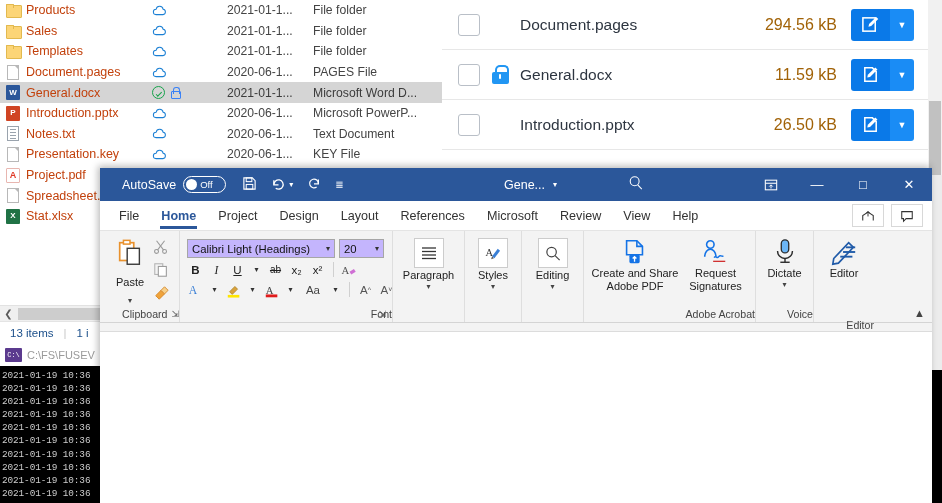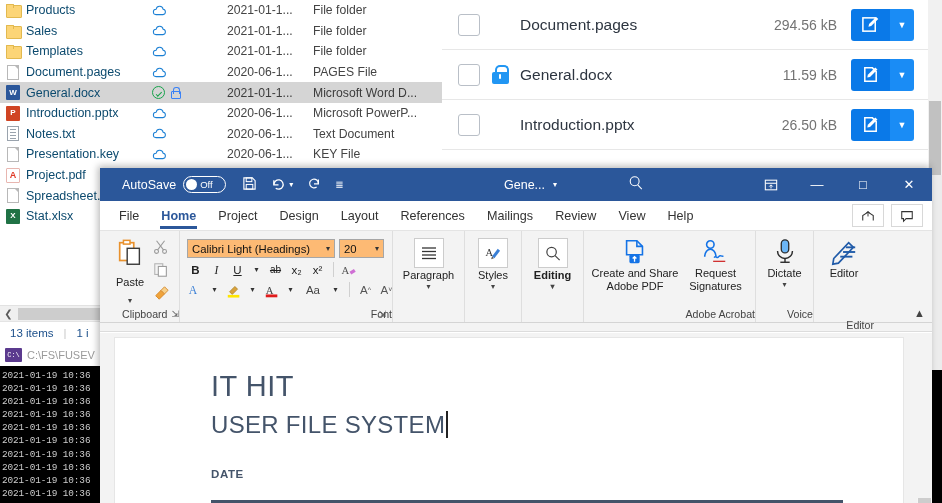--- a/index.html
+++ b/index.html
@@ -7,21 +7,21 @@
     font-family:"Liberation Sans", sans-serif; }
   #root { position:relative; width:942px; height:503px; }
 
   
   #explorer { position:absolute; left:0; top:0; width:442px; height:380px;
     background:#ffffff; overflow:hidden; }
   .fe-row { position:relative; height:20.6px; display:flex; align-items:center;
     font-size:12.5px; color:#111; white-space:nowrap; }
   .fe-row.sel { background:#d5d5d5; }
   .fe-ico { width:26px; display:flex; justify-content:center; align-items:center; flex:0 0 26px; }
-  .fe-name { flex:0 0 123px; font-size:12.5px; color:#0c4a6e; overflow:hidden; }
+  .fe-name { flex:0 0 123px; font-size:12.5px; color:#c2410c; overflow:hidden; }
   .fe-status { flex:0 0 78px; display:flex; align-items:center; gap:5px; padding-left:3px;}
   .fe-date { flex:0 0 86px; font-size:12.2px; color:#444; }
   .fe-type { flex:1; font-size:12.2px; color:#444; }
   .fe-row.sel .fe-date, .fe-row.sel .fe-type { color:#3c3c3c; }
 
   
   .ic-folder { width:14px; height:12px; position:relative; }
   .ic-folder:before { content:""; position:absolute; left:0; top:1px; width:14px; height:11px;
     background:#fcd577; border:1px solid #e2b94f; border-radius:0 1px 1px 1px; }
   .ic-folder:after { content:""; position:absolute; left:0; top:0px; width:6px; height:3px;
@@ -85,21 +85,21 @@
   .wl-cb { width:22px; height:22px; border:1px solid #b9bfc7; border-radius:3px; flex:0 0 22px; }
   .wl-lock { width:40px; flex:0 0 40px; display:flex; justify-content:center; }
   .wl-lock .lk { width:17px; height:19px; position:relative; }
   .wl-lock .lk:before { content:""; position:absolute; left:0; bottom:0; width:17px; height:12px;
     background:#2196f3; border-radius:2px; }
   .wl-lock .lk:after { content:""; position:absolute; left:3.5px; top:0; width:10px; height:9px;
     border:2.6px solid #2196f3; border-bottom:none; border-radius:5px 5px 0 0; }
   .wl-lock .lk i { position:absolute; left:7.6px; top:9px; width:2px; height:5px; background:#fff;
     border-radius:1px; z-index:2; }
   .wl-name { flex:1; font-size:15.5px; color:#2d3540; }
-  .wl-size { font-size:14px; color:#737373; margin-right:14px; white-space:nowrap; }
+  .wl-size { font-size:16px; color:#a16207; margin-right:14px; white-space:nowrap; }
   .wl-btn { display:flex; height:32px; border-radius:3px; overflow:hidden; flex:0 0 auto; }
   .wl-btn .main { width:39px; background:#0a79e8; display:flex; align-items:center;
     justify-content:center; }
   .wl-btn .caret { width:24px; background:#1a8cf5; display:flex; align-items:center;
     justify-content:center; color:#fff; font-size:9px; }
   #wl-scroll { position:absolute; right:0; top:0; width:14px; height:175px; background:#f1f1f1; }
   #wl-thumb { position:absolute; right:1px; top:101px; width:12px; height:74px; background:#c1c1c1; }
 
   
   #word { position:absolute; left:100px; top:168px; width:832px; height:335px;
@@ -139,21 +139,21 @@
   .glabel { height:17px; font-size:10.6px; color:#444; display:flex; align-items:center;
     justify-content:flex-end; gap:4px; }
   .bigbtn { width:54px; display:flex; flex-direction:column; align-items:center; gap:1px;
     padding-top:3px; }
   .bigbtn .cap { font-size:11px; color:#222; text-align:center; line-height:12px; }
   .bigbtn .chev { font-size:8px; color:#444; }
   .boxicon { width:30px; height:30px; border:1px solid #ccc; background:#fff;
     display:flex; align-items:center; justify-content:center; }
   .dlg { font-size:9px; color:#555; }
   .fontrow { display:flex; align-items:center; gap:4px; margin-bottom:3px; }
-  .combo { height:19px; border:1px solid #a6a6a6; background:#fdba74; display:flex;
+  .combo { height:19px; border:1px solid #a6a6a6; background:#c4b5fd; display:flex;
     align-items:center; justify-content:space-between; padding:8px 4px; font-size:11.3px; color:#111; }
   .fbtn { width:17px; height:17px; display:flex; align-items:center; justify-content:center;
     font-size:11.5px; color:#222; }
   .fbtn.sm { width:13px; font-size:8px; color:#333; }
   .vsep { width:1px; height:15px; background:#d0d0d0; margin:0 3px; }
 
   #ruler-gap { height:9px; background:#f3f3f3; border-bottom:1px solid #dcdcdc; }
   #page-area { position:absolute; left:0; top:165px; right:0; bottom:0; background:#f3f3f3;
     overflow:hidden; }
   #page { position:absolute; left:14px; top:4px; width:790px; bottom:-40px; background:#fff;
@@ -477,21 +477,21 @@
     </div>
 
     <div id="word-tabs">
       <div id="tablist" style="display:flex;align-items:center;">
           <div class="wtab">File</div>
           <div class="wtab active">Home</div>
           <div class="wtab">Project</div>
           <div class="wtab">Design</div>
           <div class="wtab">Layout</div>
           <div class="wtab">References</div>
-          <div class="wtab">Mailings</div>
+          <div class="wtab">Microsoft</div>
           <div class="wtab">Review</div>
           <div class="wtab">View</div>
           <div class="wtab">Help</div>
         </div>
       <div class="tabright">
         <span class="tabbtn">
           <svg width="14" height="14" viewBox="0 0 16 16">
               <path d="M2 13V7.5l6-4 6 4V13" fill="none" stroke="#333" stroke-width="1.2"></path>
               <path d="M8 8.5V3M6 4.8L8 2.8l2 2" fill="none" stroke="#333" stroke-width="1.1"></path>
             </svg>
@@ -637,21 +637,21 @@
                 </svg>
             </span>
             <span class="cap">Styles</span>
             <span class="chev">▾</span>
           </div>
         </div>
         <div class="glabel"></div>
       </div>
 
       <div class="rgroup" style="width:62px;">
-        <div class="gbody" style="justify-content:center;font-weight:bold;">
+        <div class="gbody" style="justify-content:center;">
           <div class="bigbtn" style="width:52px;">
             <span class="boxicon">
               <svg width="18" height="17" viewBox="0 0 18 18">
                   <circle cx="7.5" cy="7.5" r="5" fill="none" stroke="#444" stroke-width="1.3"></circle>
                   <line x1="11.2" y1="11.2" x2="16" y2="16" stroke="#444" stroke-width="1.3"></line>
                 </svg>
             </span>
             <span class="cap">Editing</span>
             <span class="chev">▾</span>
           </div>
@@ -720,28 +720,14 @@
         <div class="glabel">
           <span>Editor</span>
         </div>
       </div>
 
       <span style="position:absolute;right:7px;bottom:3px;font-size:11px;color:#444;">▲</span>
     </div>
 
     <div id="ruler-gap"></div>
 
-    <div id="page-area">
-      <div id="page">
-        <div id="doc-h1">IT HIT</div>
-        <div id="doc-h2">
-          <span>USER FILE SYSTEM</span>
-          <span id="caret"></span>
-        </div>
-        <div id="doc-date">DATE</div>
-        <div id="doc-bar"></div>
-      </div>
-      <div id="word-vscroll">
-        <div id="word-vthumb"></div>
-      </div>
-    </div>
   </div>
 </div>
 
 </body></html>

